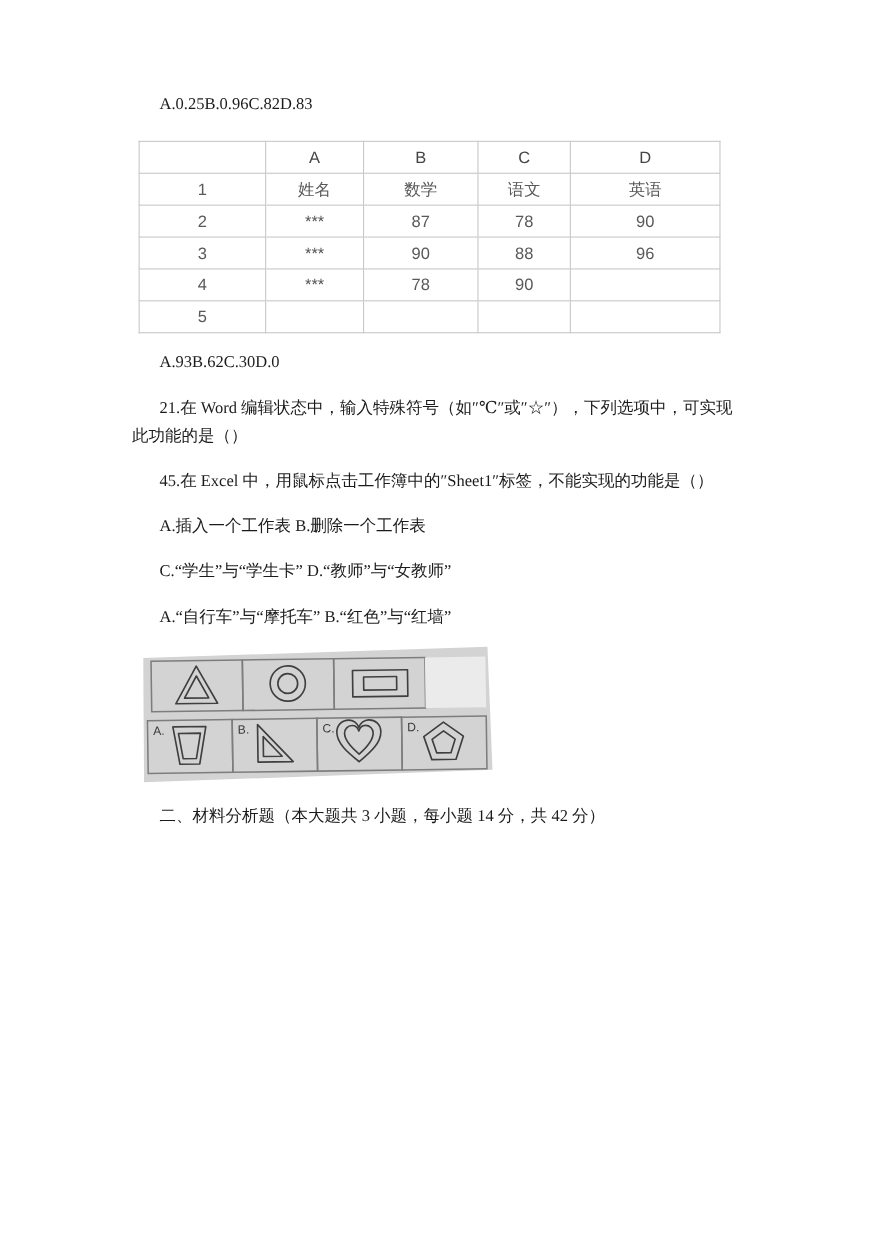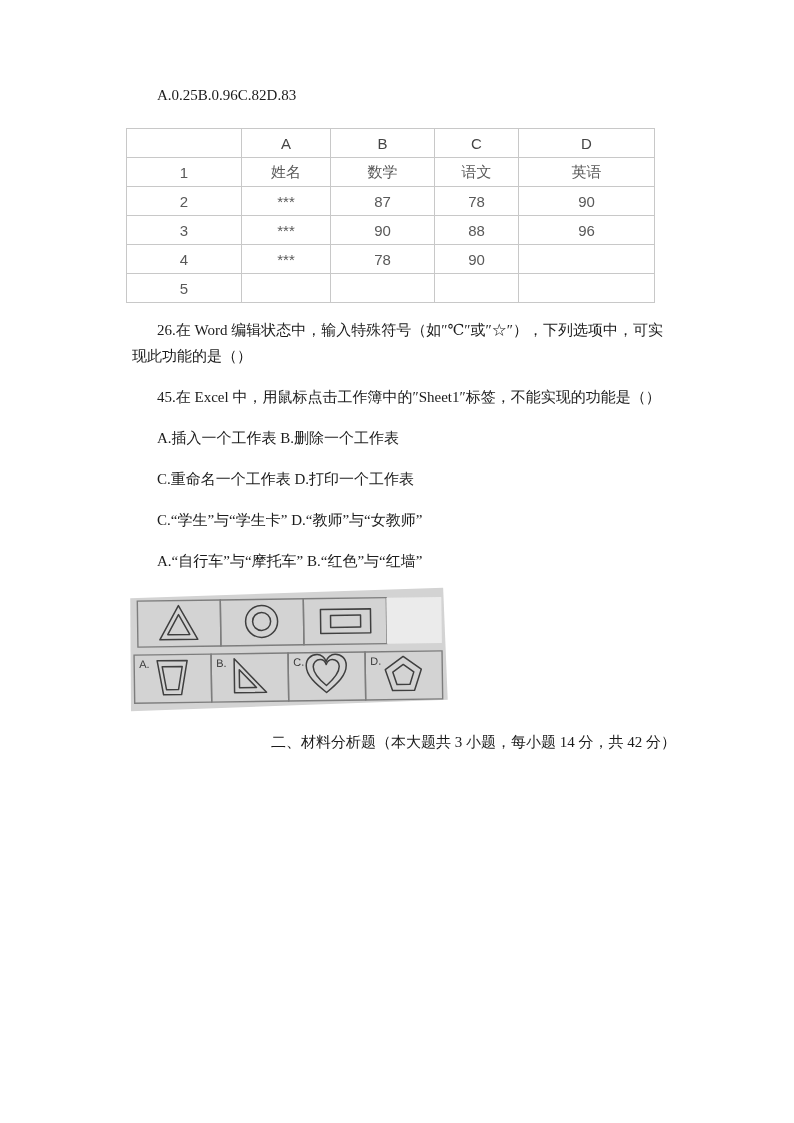--- a/index.html
+++ b/index.html
@@ -14,21 +14,21 @@
     margin: 0 auto;
     background: #ffffff;
     box-sizing: border-box;
     padding: 82px 118px 0 120px;
     font-family: "Liberation Serif", "DejaVu Serif", serif;
     font-size: 15px;
     color: #1b1b1b;
     overflow: hidden;
   }
   .para {
-    margin: 0 0 15px 12px;
+    margin: 0 0 15px 0;
     line-height: 26px;
     text-indent: 25px;
   }
   .para.first {
     margin-bottom: 20px;
   }
   .sheet-table {
     border-collapse: collapse;
     table-layout: fixed;
     margin: 10px 0 14px 6px;
@@ -54,21 +54,20 @@
     width: 320px;
     transform: rotate(-0.8deg);
   }
   .figure-wrap svg {
     display: block;
   }
   .section-title {
     margin: 4px 0 0 0;
     line-height: 26px;
     text-indent: 25px;
-    text-align: right;
   }
 </style>
 </head>
 <body>
 
 <div class="page">
 
   <p class="para first">A.0.25B.0.96C.82D.83</p>
 
 
@@ -121,26 +120,26 @@
       <tr>
         <td>5</td>
         <td></td>
         <td></td>
         <td></td>
         <td></td>
       </tr>
     </tbody>
   </table>
 
-
-  <p class="para">26.在 Word 编辑状态中，输入特殊符号（如″℃″或″☆″），下列选项中，可实现此功能的是（）</p>
+  <p class="para">A.93B.62C.30D.0</p>
+
+  <p class="para">21.在 Word 编辑状态中，输入特殊符号（如″℃″或″☆″），下列选项中，可实现此功能的是（）</p>
 
   <p class="para">45.在 Excel 中，用鼠标点击工作簿中的″Sheet1″标签，不能实现的功能是（）</p>
   <p class="para">A.插入一个工作表 B.删除一个工作表</p>
-  <p class="para">C.重命名一个工作表 D.打印一个工作表</p>
 
   <p class="para">C.“学生”与“学生卡” D.“教师”与“女教师”</p>
   <p class="para">A.“自行车”与“摩托车” B.“红色”与“红墙”</p>
 
 
   <div class="figure-wrap">
     <svg width="318" height="122" viewBox="0 0 318 122">
 
       <polygon points="1,7 314,1 317,113 0,120" fill="#d3d3d3"></polygon>
       <g stroke="#7d7d7d" stroke-width="1.4" fill="none">

